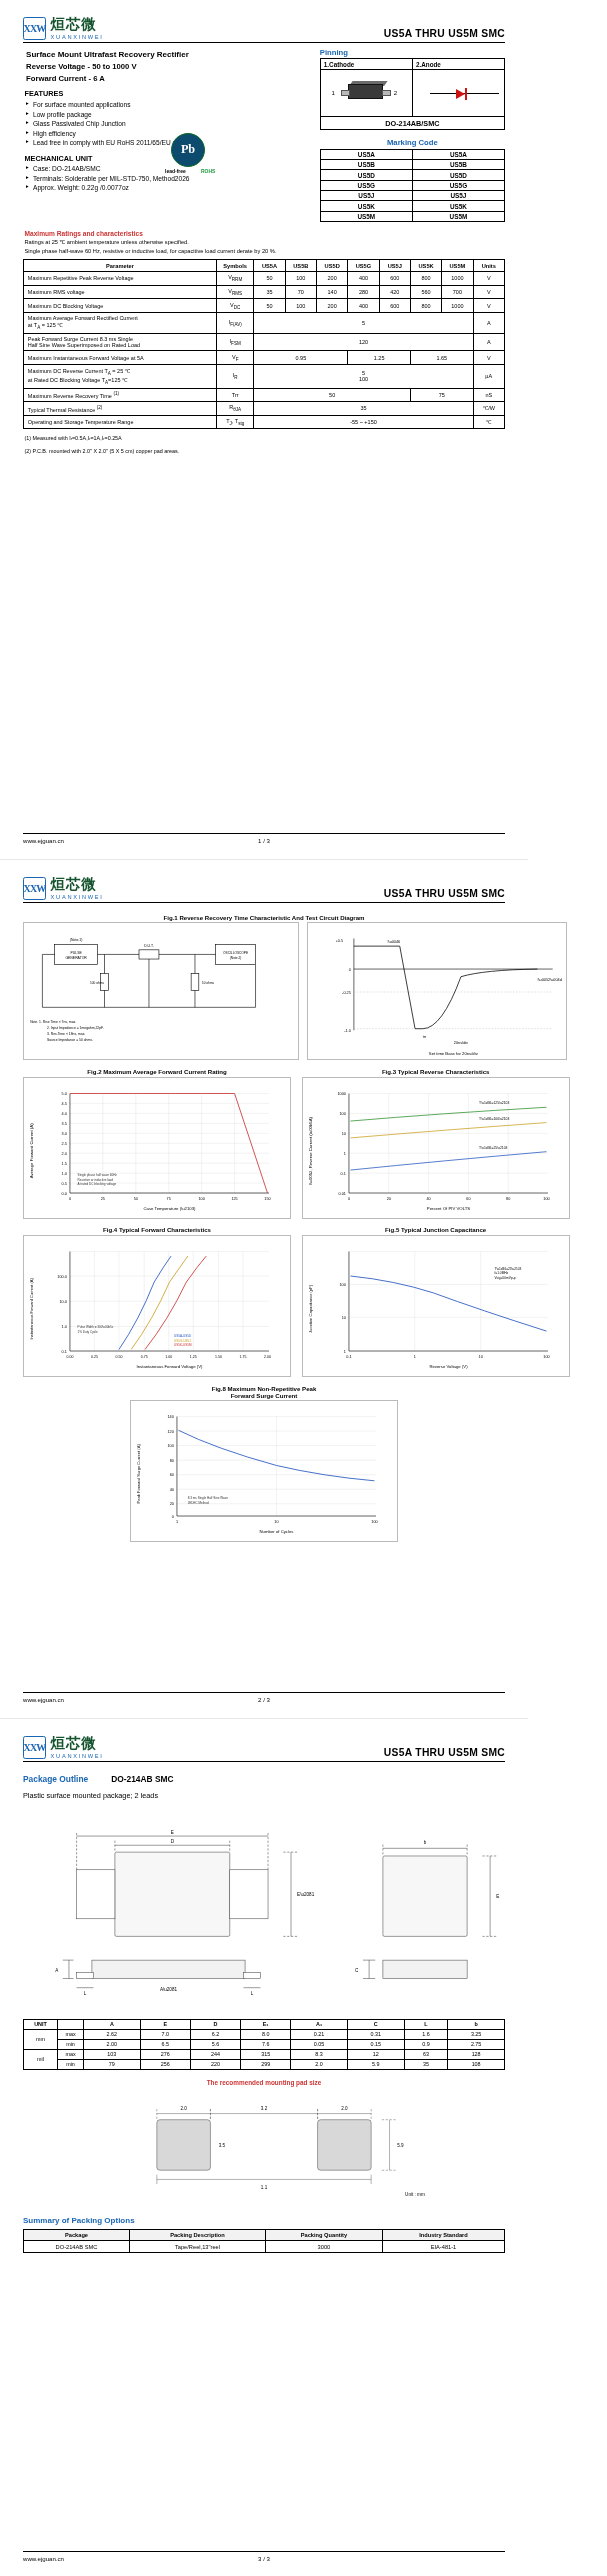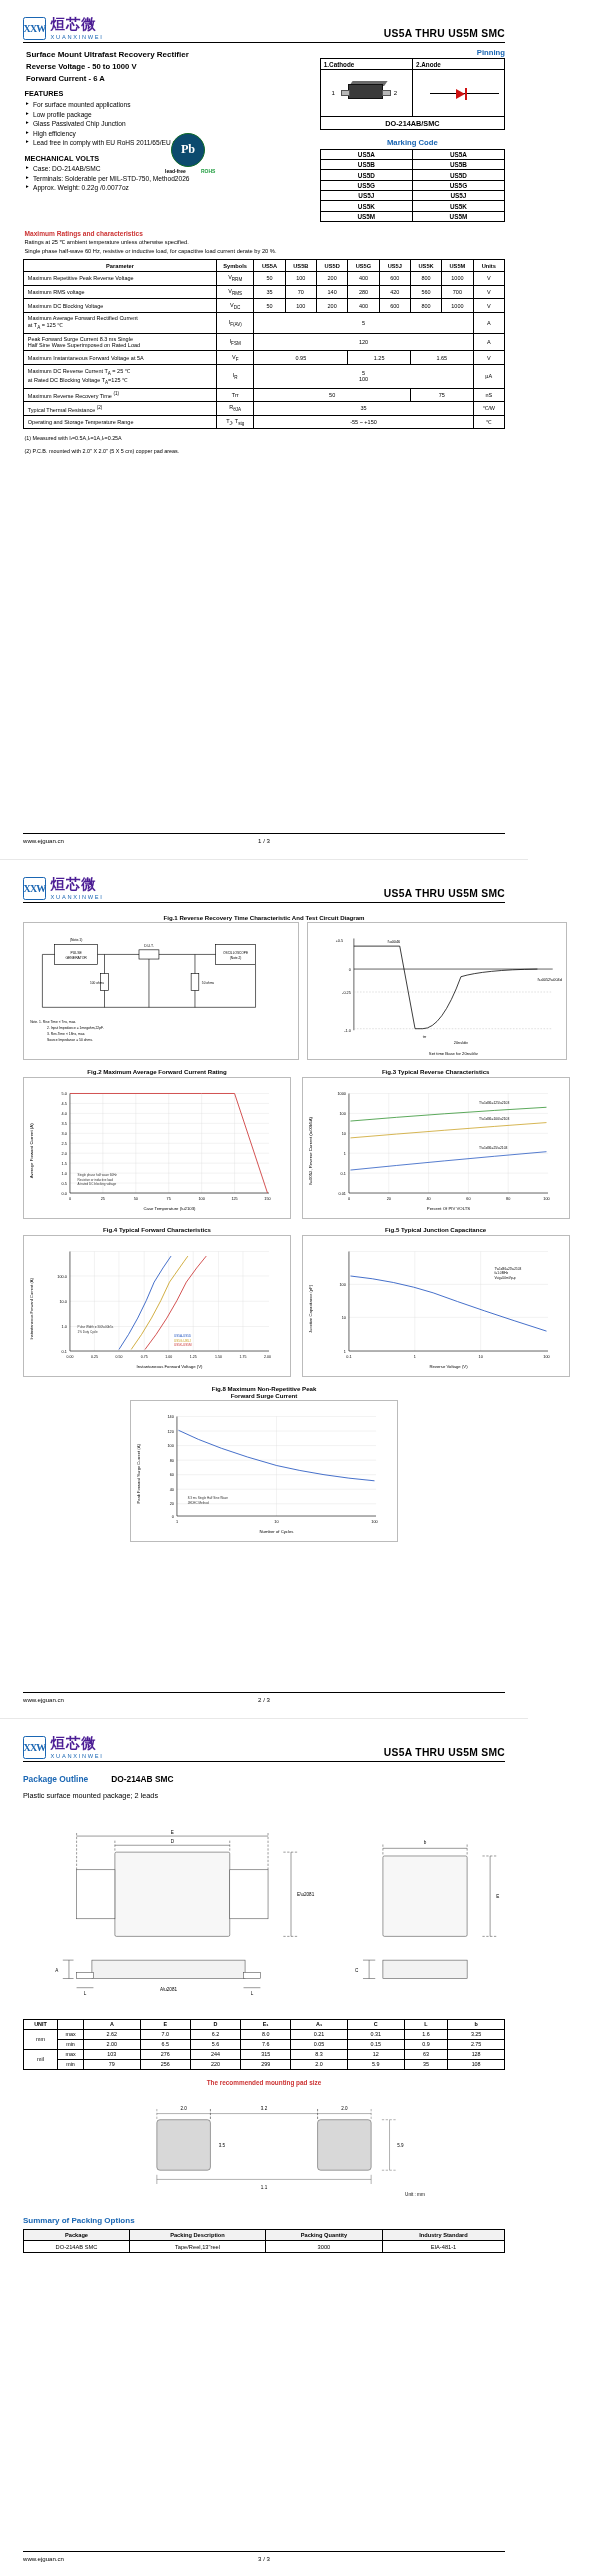--- a/index.html
+++ b/index.html
@@ -22,21 +22,21 @@
 
   
   .hdr { display:flex; align-items:flex-start; justify-content:space-between; }
   .logo-wrap { display:flex; align-items:center; gap:4.6px; }
   .logo-mark {
     width: 23px; height: 23px; border:1.8px solid #1a66b3; border-radius:2.3px;
     display:flex; align-items:center; justify-content:center;
     color:#1a66b3; font-weight:bold; font-size:10px; letter-spacing:-0.8px;
     font-family:"Liberation Serif", serif;
   }
-  .logo-cn { color:#4c1d95; font-weight:bold; font-size:14.5px; line-height:1;
+  .logo-cn { color:#14532d; font-weight:bold; font-size:14.5px; line-height:1;
              font-family:"DejaVu Sans", sans-serif; letter-spacing:0.8px;}
   .logo-en { color:#1a66b3; font-size:5.7px; letter-spacing:1.7px; margin-top:2.3px; }
   .hdr-title { font-size:10.3px; font-weight:bold; letter-spacing:0.3px; padding-top:10.7px; }
   .hdr-rule { border-bottom:1.1px solid #000; margin-top:2.3px; }
 
   
   .p1top { display:flex; gap:24px; margin-top:4.6px; }
   .p1left { width: 321px; }
   .p1right { width: 218px; }
 
@@ -53,21 +53,21 @@
     position:absolute; left:148px; top:-60px;
     width:34px; height:34px; border-radius:50%;
     background:#0c4a6e; color:#fff; display:flex; align-items:center; justify-content:center;
     font-weight:bold; font-size:12.2px; font-family:"Liberation Serif", serif;
     border:0.8px solid #0e6b27;
   }
   .pb-label { position:absolute; left:142px; top:-24.5px; font-size:5px; font-weight:bold; }
   .rohs-label { position:absolute; left:178px; top:-25px; font-size:5px; font-weight:bold; color:#1f9d3f;}
 
   
-  .pin-title { color:#1a66b3; font-weight:bold; text-align:right; font-size:7.7px; margin-bottom:1.5px; }
+  .pin-title { color:#1a66b3; font-weight:bold; text-align:left; font-size:7.7px; margin-bottom:1.5px; }
   .pin-box { border:0.8px solid #000; }
   .pin-head { display:flex; font-size:6.3px; font-weight:bold; }
   .pin-head div { flex:1; padding:1.5px 3.1px; }
   .pin-head div:first-child { border-right:0.8px solid #000; }
   .pin-body { display:flex; height:47px; border-top:0.8px solid #000; }
   .pin-cellL { flex:1; position:relative; border-right:0.8px solid #000; }
   .pin-cellR { flex:1; position:relative; }
   .pkg3d { position:absolute; left:20px; top:10.7px; width:54px; height:23px; }
   .pkg-body { position:absolute; left:7.7px; top:3.1px; width:35px; height:15.3px; background:#3a3a3a; border:0.8px solid #111; }
   .pkg-top { position:absolute; left:10.7px; top:0px; width:35px; height:4.6px; background:#6b6b6b; transform:skewX(-35deg); }
@@ -141,21 +141,21 @@
 
       <div class="sec-title">FEATURES</div>
       <ul class="feat">
         <li>For surface mounted applications</li>
         <li>Low profile package</li>
         <li>Glass Passivated Chip Junction</li>
         <li>High efficiency</li>
         <li>Lead free in comply with EU RoHS 2011/65/EU directives</li>
       </ul>
 
-      <div class="sec-title">MECHANICAL VOLTS</div>
+      <div class="sec-title">MECHANICAL UNIT</div>
       <ul class="feat">
         <li>Case: DO-214AB/SMC</li>
         <li>Terminals: Solderable per MIL-STD-750, Method2026</li>
         <li>Approx. Weight: 0.22g /0.0077oz</li>
       </ul>
 
       <div class="rohs-row">
         <div class="pb-badge">Pb</div>
         <div class="pb-label">lead-free</div>
         <div class="rohs-label">ROHS</div>

